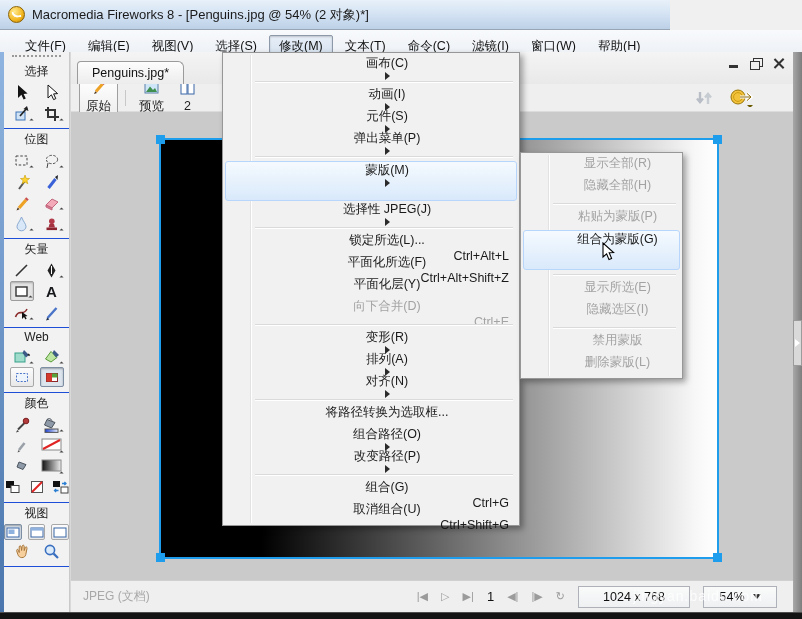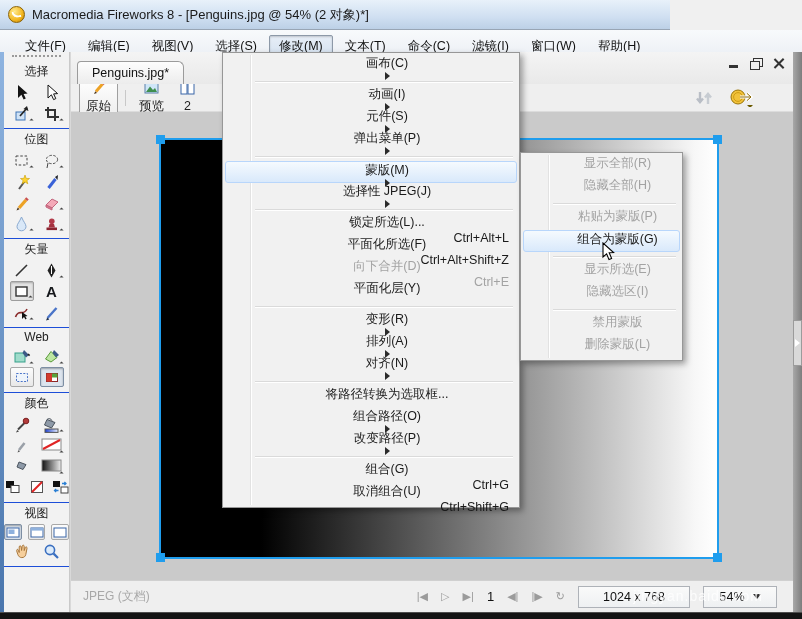--- a/index.html
+++ b/index.html
@@ -95,21 +95,21 @@
     box-shadow:3px 3px 6px rgba(0,0,0,.35);padding:2px 0;z-index:50;font-size:12.5px;color:#1a1a1a;}
   .menu::before{content:"";position:absolute;left:27px;top:2px;bottom:2px;width:1px;background:#e2e2e2;box-shadow:1px 0 0 #fff;}
   #modifymenu{left:222px;top:52px;width:298px;}
   #masksubmenu{left:520px;top:152px;width:163px;}
   .mi{height:22px;display:flex;align-items:center;padding:0 2px 0 34px;position:relative;margin:0 2px;flex-direction:column;}
   .mi .lbl{white-space:nowrap;}
   .mi .sc{margin-left:auto;padding-right:6px;white-space:nowrap;}
   .mi .arrcol{width:14px;flex:0 0 auto;display:flex;justify-content:flex-end;padding-right:4px;}
   .mi .arr{width:0;height:0;border-top:4px solid transparent;border-bottom:4px solid transparent;border-left:5px solid #2b2b2b;}
   .mi.disabled{color:#a3a3a3;}
-  .mi.hl{background:linear-gradient(#f5fafe,#d9e9fb);border:1px solid #b8d6fb;border-radius:3px;height:22px;}
+  .mi.hl{background:linear-gradient(#f5fafe,#d9e9fb);border:1px solid #b8d6fb;border-radius:3px;height:40px;}
   .msep{height:9px;margin:0 2px 0 32px;position:relative;}
   .msep::after{content:"";position:absolute;left:0;right:4px;top:4px;height:1px;background:#dadada;box-shadow:0 1px 0 #fff;}
 
   #cursor{position:absolute;left:601px;top:242px;z-index:60;}
   svg{display:block;}
 </style>
 </head>
 <body>
 
 <div id="win">
@@ -577,28 +577,28 @@
     <div class="mi">
         <span class="lbl">锁定所选(L)...</span>
         <span class="sc">Ctrl+Alt+L</span>
         <span class="arrcol"></span>
       </div>
     <div class="mi">
         <span class="lbl">平面化所选(F)</span>
         <span class="sc">Ctrl+Alt+Shift+Z</span>
         <span class="arrcol"></span>
       </div>
+    <div class="mi">
+        <span class="lbl">平面化层(Y)</span>
+        <span class="sc"></span>
+        <span class="arrcol"></span>
+      </div>
     <div class="mi disabled">
         <span class="lbl">向下合并(D)</span>
         <span class="sc">Ctrl+E</span>
-        <span class="arrcol"></span>
-      </div>
-    <div class="mi">
-        <span class="lbl">平面化层(Y)</span>
-        <span class="sc"></span>
         <span class="arrcol"></span>
       </div>
     <div class="msep"></div>
     <div class="mi">
         <span class="lbl">变形(R)</span>
         <span class="sc"></span>
         <span class="arrcol">
           <span class="arr"></span>
         </span>
       </div>

